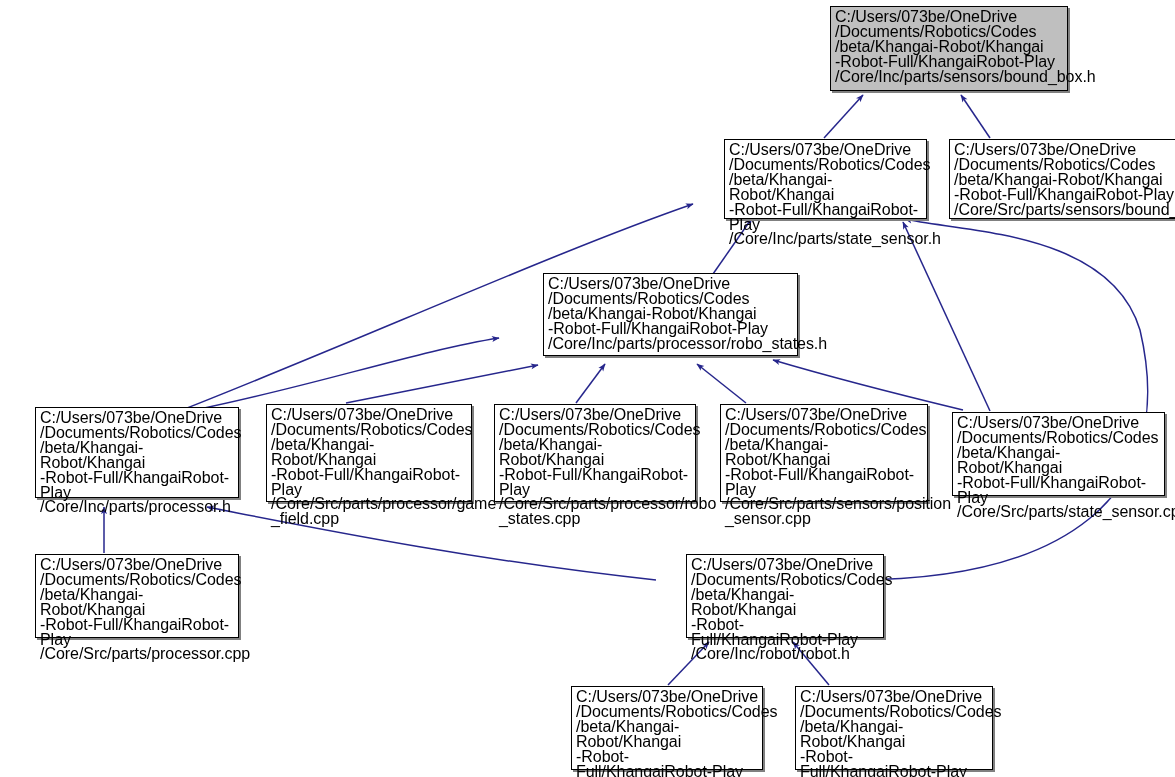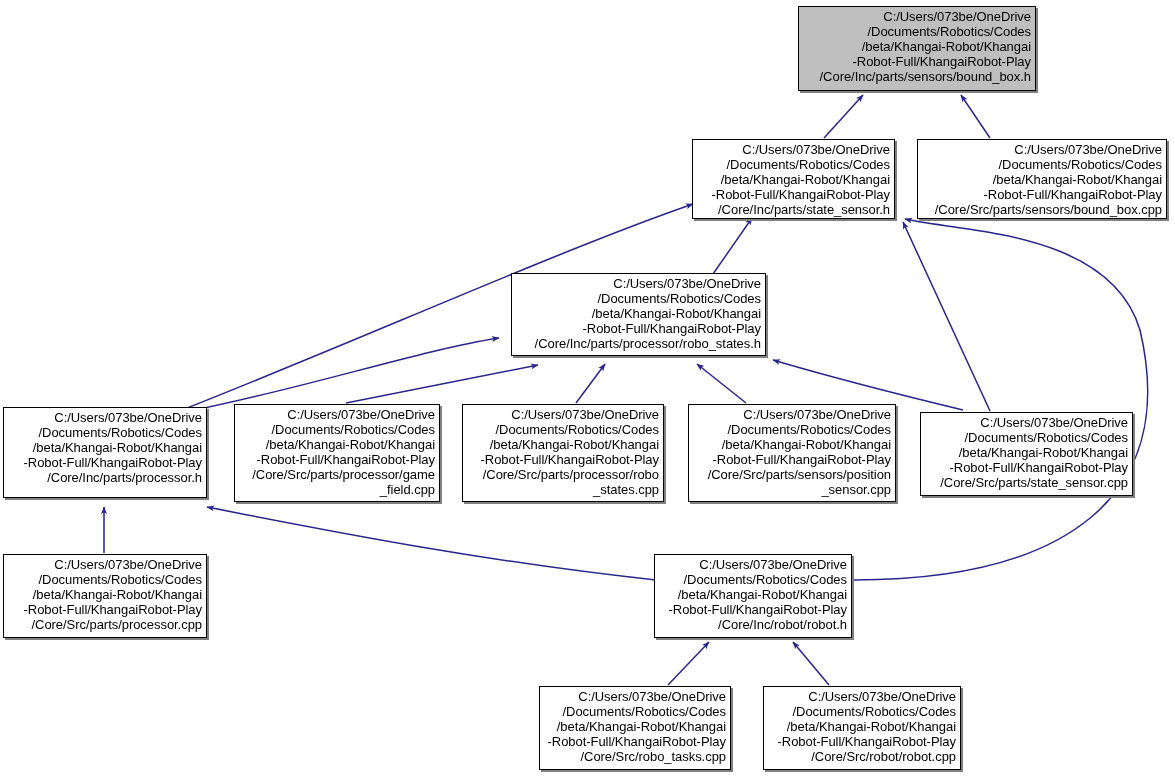--- a/index.html
+++ b/index.html
@@ -12,27 +12,28 @@
     overflow:hidden;
   }
   #edges{position:absolute;left:0;top:0;width:1175px;height:777px;}
   .node{
     position:absolute;
     box-sizing:border-box;
     background:#ffffff;
     border:1px solid #000000;
     box-shadow:2px 2px 0 0 #808080;
     color:#000000;
-    font-size:13px;
+    font-size:16px;
     line-height:14.9px;
-    text-align:right;
+    text-align:left;
     padding:3px 4px 2px 4px;
     white-space:pre-line;
     letter-spacing:-0.05px;
     z-index:5;
+    margin-left:32px;
   }
   .node.root{
     background:#bfbfbf;
     border:1px solid #000000;
   }
 </style>
 </head>
 <body>
 
 <div id="canvas">

